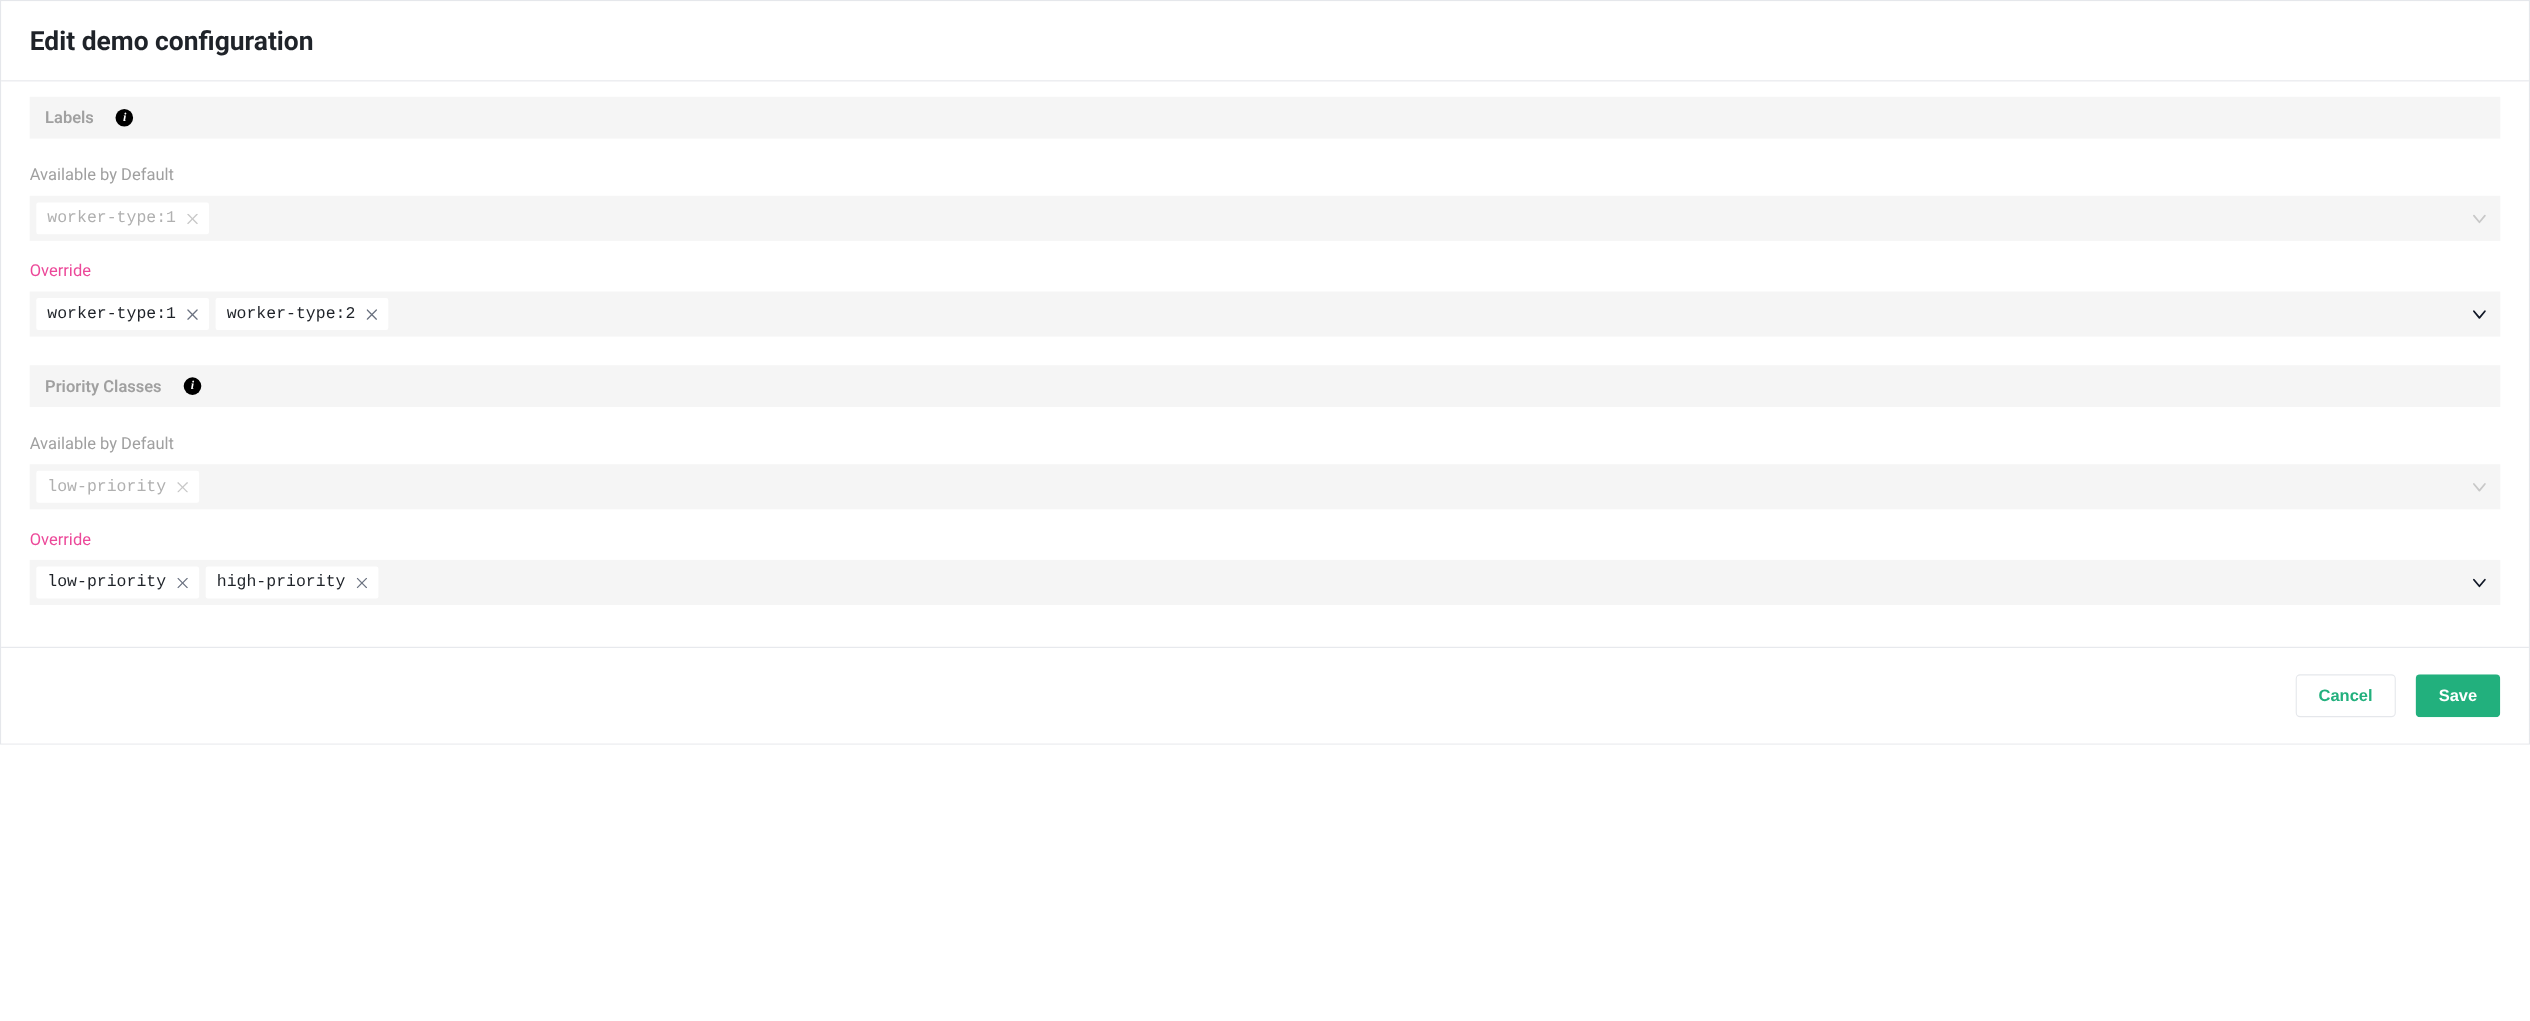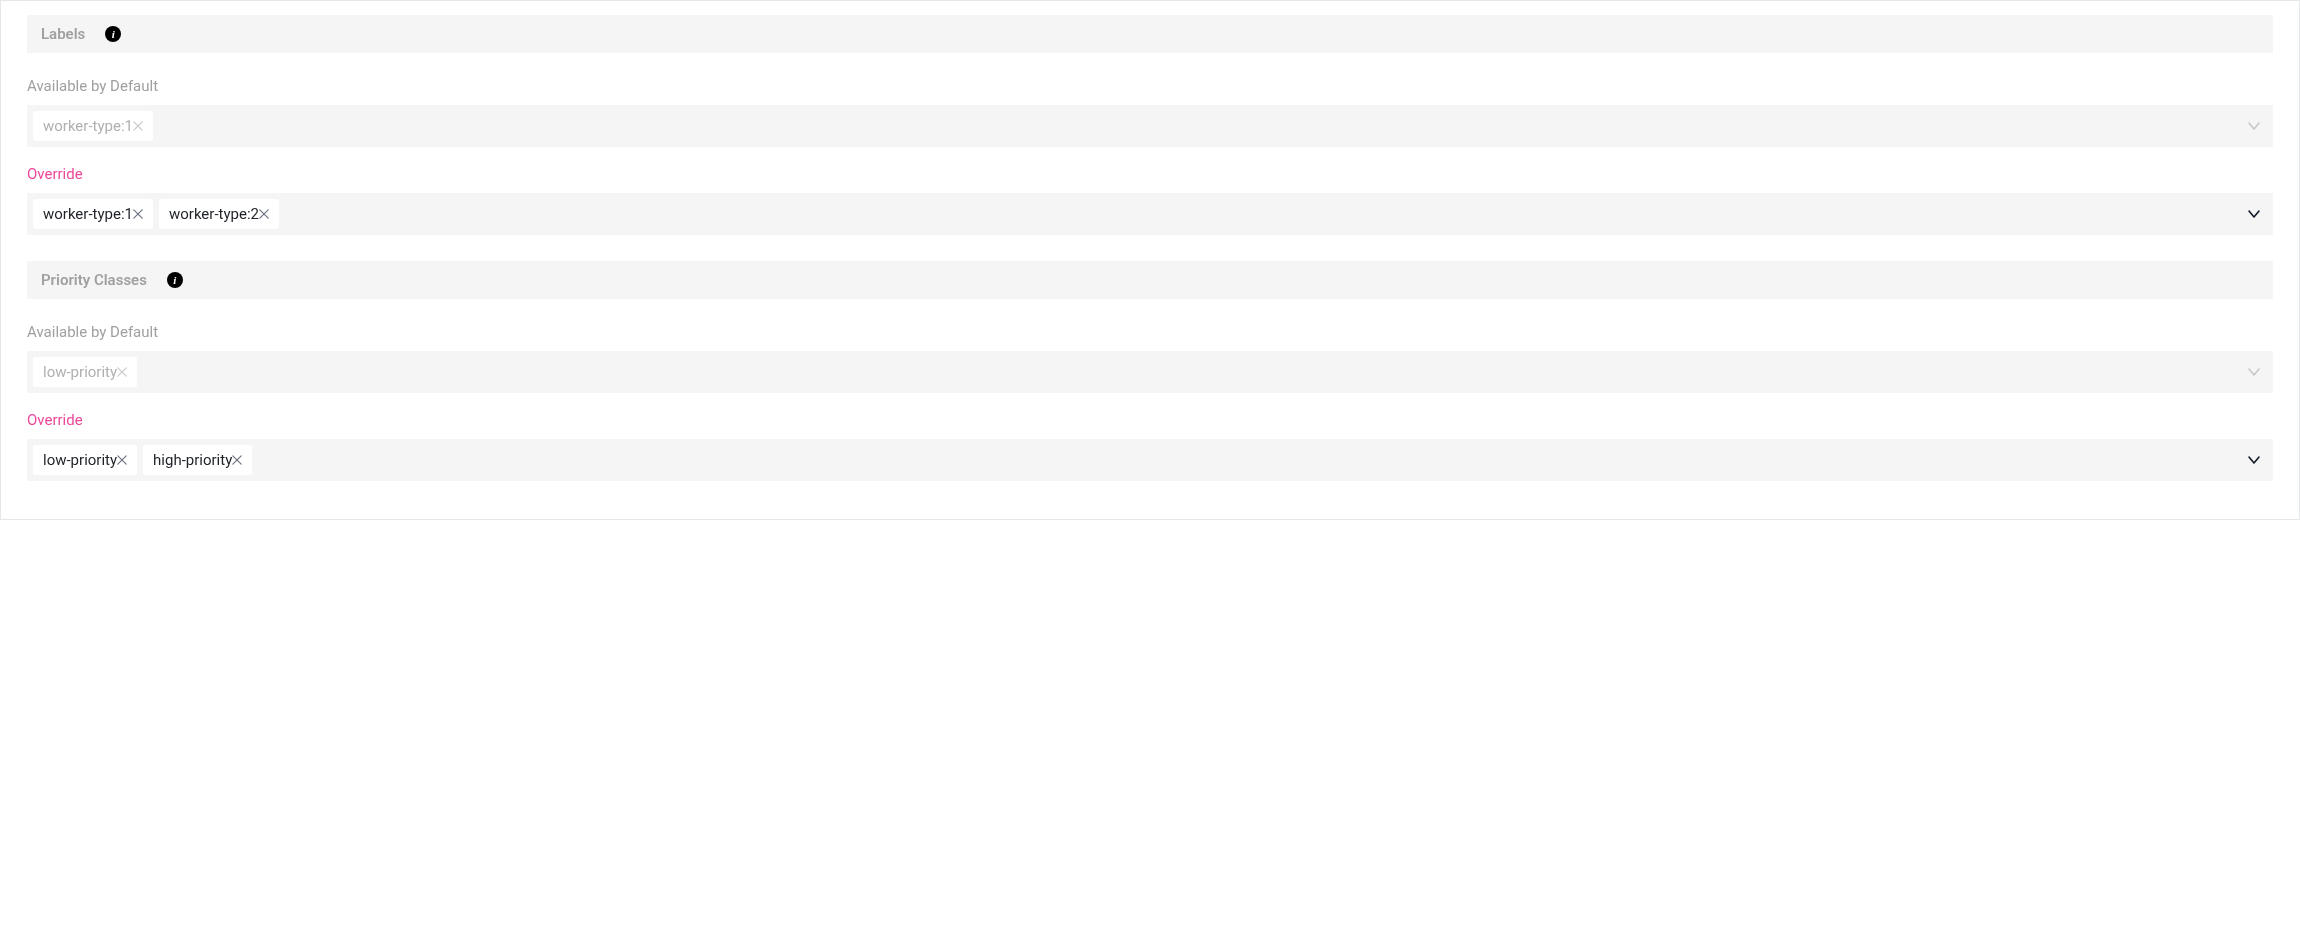--- a/index.html
+++ b/index.html
@@ -57,23 +57,25 @@
     gap: 6px;
   }
   .tag-input.disabled .tag { color: #b0b0b0; }
   .tag-input.disabled .tag .tag-x svg { stroke: #c8c8c8; }
   .tag-input.disabled .dd svg { stroke: #c8c8c8; }
   .tag {
     background: #ffffff;
     padding: 6px 10px;
     display: inline-flex;
     align-items: center;
+    gap: 10px;
     font-size: 15px;
     color: #1f2329;
     border-radius: 2px;
+    font-family: Liberation Mono, monospace;
   }
   .tag-x {
     display: inline-flex;
     align-items: center;
     justify-content: center;
   }
   .tag-x svg { stroke: #6b7280; }
   .dd {
     position: absolute;
     right: 12px;
@@ -133,20 +135,23 @@
     <line x1="1" y1="1" x2="11" y2="11" stroke-width="1.4" stroke-linecap="round"></line>
     <line x1="11" y1="1" x2="1" y2="11" stroke-width="1.4" stroke-linecap="round"></line>
   </symbol>
   <symbol id="sym-chev" viewBox="0 0 14 14">
     <polyline points="2,4 7,10 12,4" fill="none" stroke-width="1.6" stroke-linecap="round" stroke-linejoin="round"></polyline>
   </symbol>
 </svg>
 
 <div class="panel">
 
+  <div class="panel-header">
+    <div class="panel-title">Edit demo configuration</div>
+  </div>
 
   <div class="panel-body">
 
     <div class="section-header">
       <span>Labels</span>
       <span class="info-icon">i</span>
     </div>
 
     <div class="field-block">
       <div class="field-label muted">Available by Default</div>
@@ -240,14 +245,20 @@
         <span class="dd">
             <svg width="14" height="14">
               <use href="#sym-chev"></use>
             </svg>
           </span>
       </div>
     </div>
 
   </div>
 
+  <div class="panel-footer">
+    <div class="footer-inner">
+      <button class="btn btn-secondary">Cancel</button>
+      <button class="btn btn-primary">Save</button>
+    </div>
+  </div>
 
 </div>
 
 </body></html>

